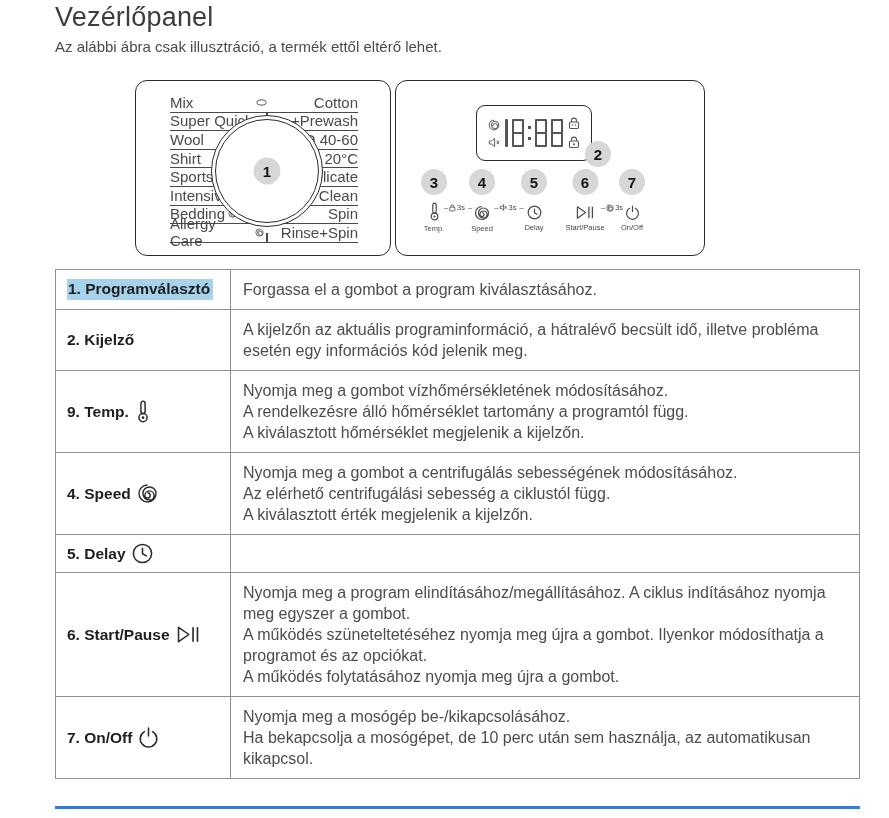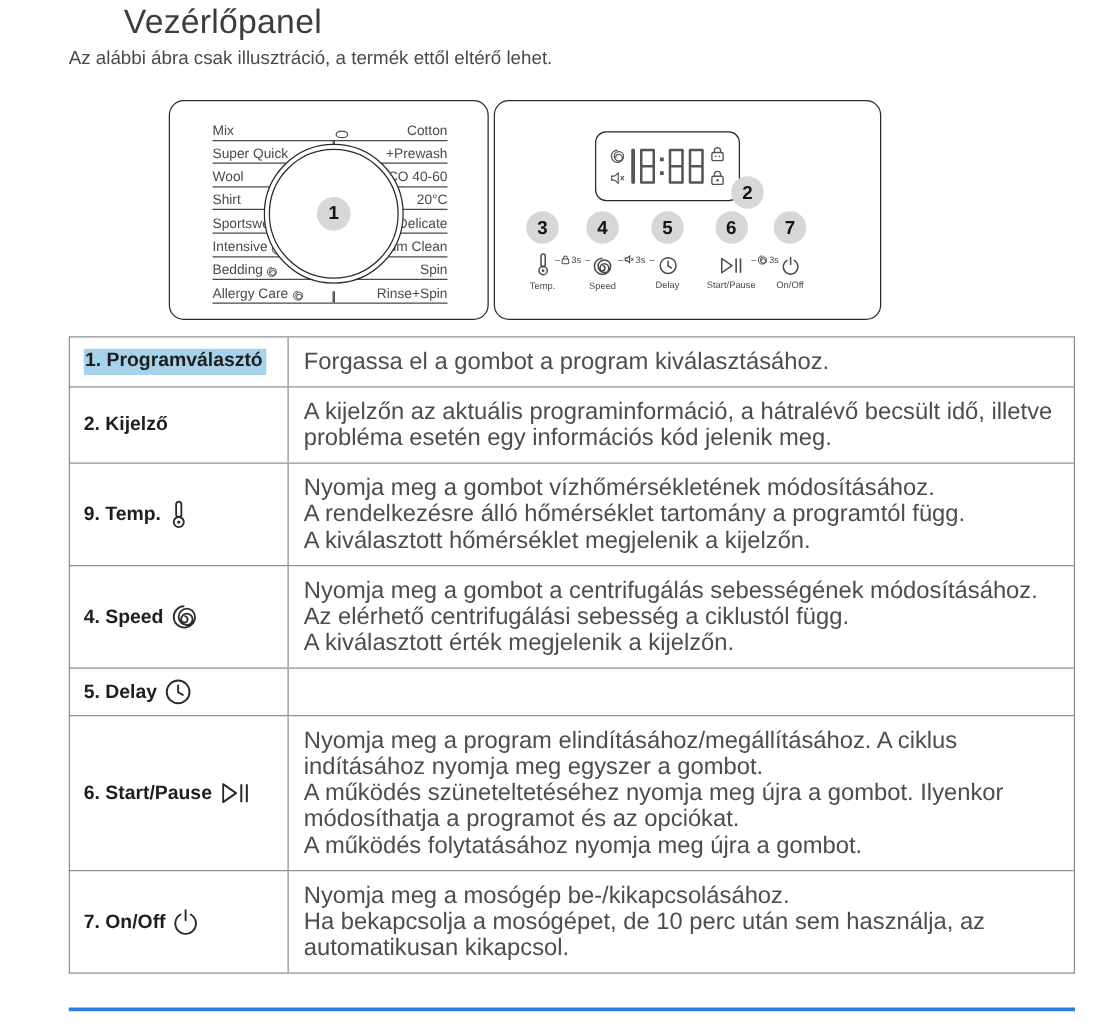--- a/index.html
+++ b/index.html
@@ -2,34 +2,34 @@
 <html><head>
 <meta charset="utf-8">
 <style>
   * { margin:0; padding:0; box-sizing:border-box; }
   html,body { width:889px; height:818px; background:#ffffff; overflow:hidden;
               font-family:"Liberation Sans", sans-serif; }
   .page { position:relative; width:889px; height:818px; }
 
   
   .title { position:absolute; left:55px; top:2px; font-size:27px; font-weight:500;
-           color:#3d3d3d; letter-spacing:0.2px;margin-left:44px; }
+           color:#3d3d3d; letter-spacing:0.2px; }
   .subtitle { position:absolute; left:55px; top:38px; font-size:15px; color:#4a4a4a; }
 
   
   .diagram { position:absolute; left:55px; top:80px; width:800px; height:176px; }
   .panel { position:absolute; top:0; height:176px; border:1.6px solid #2b2b2b; border-radius:12px; background:#fff; }
   .panel-dial { left:80px; width:256px; }
   .panel-ctrl { left:340px; width:310px; }
 
   
   .dial-rows { position:absolute; left:0; top:13px; width:100%; }
   .dial-row { display:flex; height:18.6px; }
-  .dcell { font-size:11px; color:#4a4a4a; border-bottom:1.2px solid #4a4a4a;
-           display:flex; align-items:flex-end; padding-bottom:1px; position:relative; }
+  .dcell { font-size:15px; color:#4a4a4a; border-bottom:1.2px solid #4a4a4a;
+           display:flex; align-items:center; padding-bottom:1px; position:relative; }
   .dcell.l { margin-left:34px; width:97px; }
   .dcell.r { width:91px; margin-left:0; justify-content:flex-end;gap:44px; }
   .dcell .mini { margin:0 3px 0 3px; }
   .tick-dn::after { content:""; position:absolute; bottom:-9px; height:9px; width:1.2px; background:#4a4a4a; }
   .dcell.l.tick-dn::after { right:0; }
   .dcell.r.tick-dn::after { left:0; }
   .tick-up::before { content:""; position:absolute; bottom:0; height:9px; width:1.2px; background:#4a4a4a; }
   .dcell.l.tick-up::before { right:0; }
   .dcell.r.tick-up::before { left:0; }
 
@@ -68,21 +68,21 @@
   
   .ctable { position:absolute; left:55px; top:269px; width:805px; border:1.6px solid #8f8f8f;
             border-collapse:collapse; }
   .trow { display:flex; border-bottom:1.4px solid #8f8f8f; }
   .trow:last-child { border-bottom:none; }
   .tlabel { width:175px; border-right:1.4px solid #8f8f8f; display:flex; align-items:center;
             padding:8px 10px 8px 11px; font-size:15.5px; font-weight:bold; color:#1e1e1e; }
   .tlabel .lbl-wrap { display:flex; align-items:center; gap:6px; }
   .hl { background:#a7d2ec; padding:1px 3px 2px 1px; }
   .ttext { flex:1; display:flex; flex-direction:column; justify-content:center;
-           padding:9px 14px 9px 12px; font-size:19px; color:#4d4d4d; line-height:21px; }
+           padding:9px 14px 9px 12px; font-size:16px; color:#4d4d4d; line-height:21px; }
   .ttext div { max-width:618px; }
 
   .blue-line { position:absolute; left:55px; top:806px; width:805px; height:3px; background:#2d7ee2; }
 </style>
 </head>
 <body>
 
 <div class="page">
 
   <div class="title">Vezérlőpanel</div>

